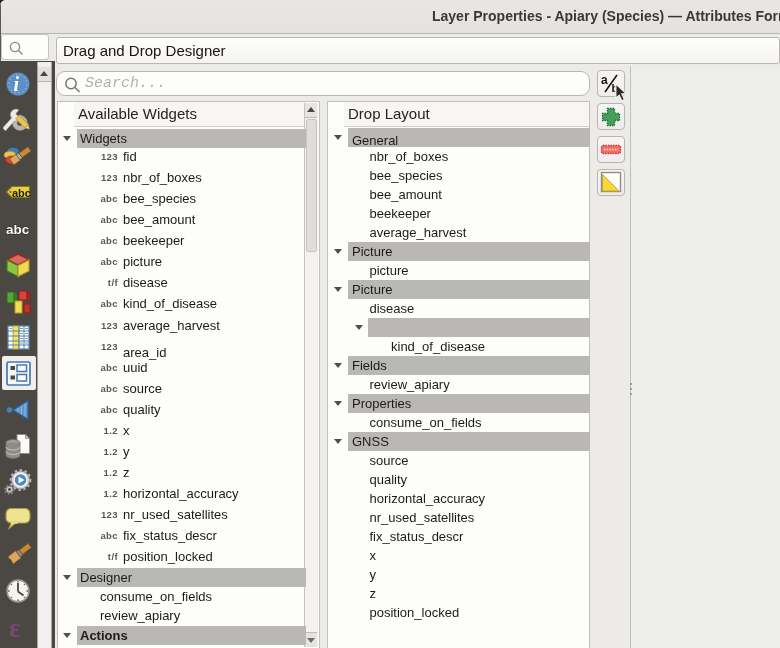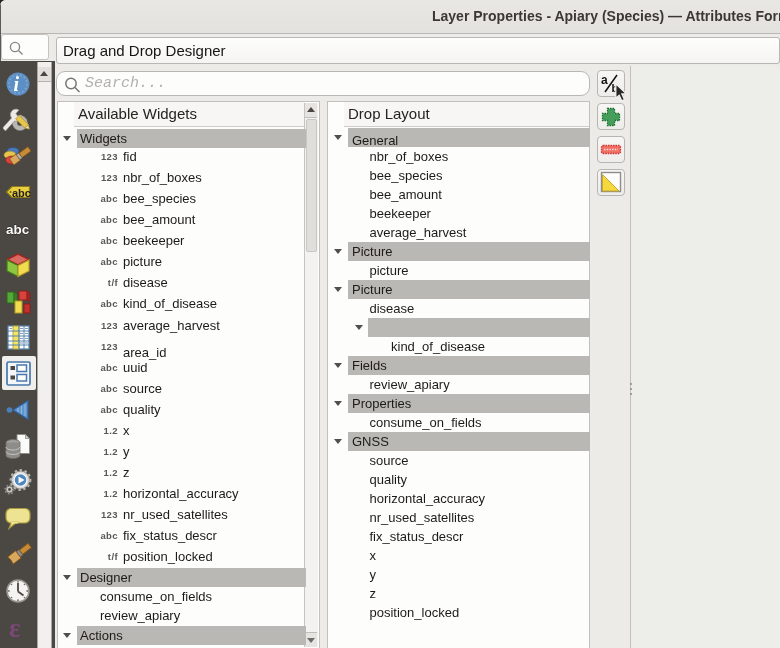--- a/index.html
+++ b/index.html
@@ -302,21 +302,21 @@
           <div class="row" style="left: 64px; top: 398.26px; height: 21px; line-height: 21px;">fix_status_descr</div>
           <div class="ticon" style="left: 41px; top: 419.33px; height: 21px; line-height: 21px;">t/f</div>
           <div class="row" style="left: 64px; top: 419.33px; height: 21px; line-height: 21px;">position_locked</div>
           <div class="gbar" style="top: 441px; left: 18px; width: 229px; height: 19px;"></div>
           <div class="gtri" style="left: 4px; top: 447.8px;"></div>
           <div class="row" style="left: 21px; top: 441px; height: 19px; line-height: 19px;">Designer</div>
           <div class="row" style="left: 41px; top: 460px; height: 19px; line-height: 19px;">consume_on_fields</div>
           <div class="row" style="left: 41px; top: 479px; height: 19px; line-height: 19px;">review_apiary</div>
           <div class="gbar" style="top: 499px; left: 18px; width: 229px; height: 19px;"></div>
           <div class="gtri" style="left: 4px; top: 505.8px;"></div>
-          <div class="row" style="left: 21px; top: 499px; height: 19px; line-height: 19px;">Actions</div>
+          <div class="row" style="left: 21px; top: 499px; height: 19px; line-height: 19px; font-weight: bold;">Actions</div>
           <div class="row" style="left: 41px; top: 516px; height: 19px; line-height: 19px;">echo_info</div>
         </div>
     </div>
 
     <div class="panel" style="left:327px;top:101px;width:263px;height:548px;">
       <div class="phead"><span>Drop Layout</span></div>
       <div id="rtree" style="position:absolute;left:1px;top:25px;width:261px;bottom:0;overflow:hidden;">
           <div class="gbar" style="top: 1px; left: 19px; width: 242px; height: 19px;"></div>
           <div class="gtri" style="left: 5px; top: 7.8px;"></div>
           <div class="row" style="left: 23px; top: 4px; height: 19px; line-height: 19px;">General</div>

